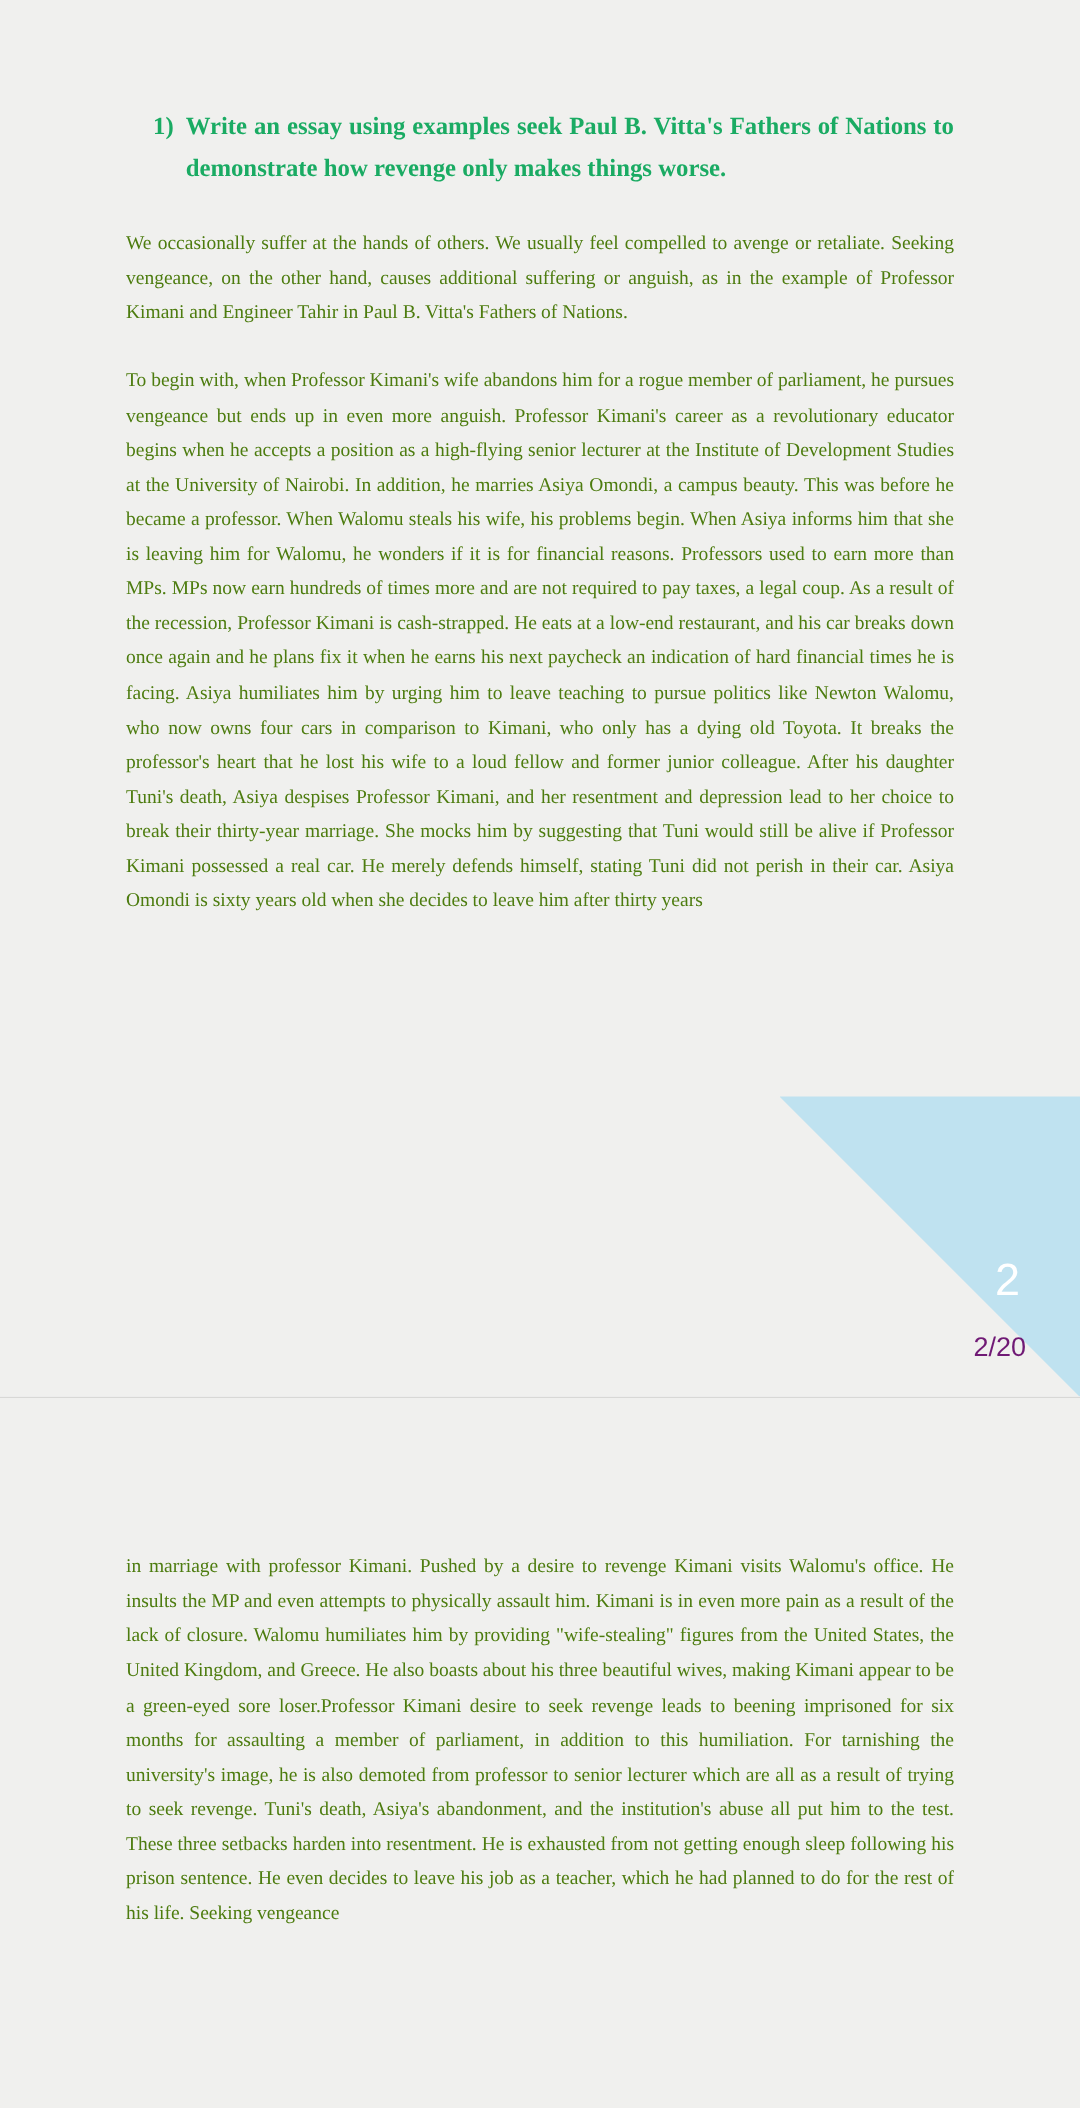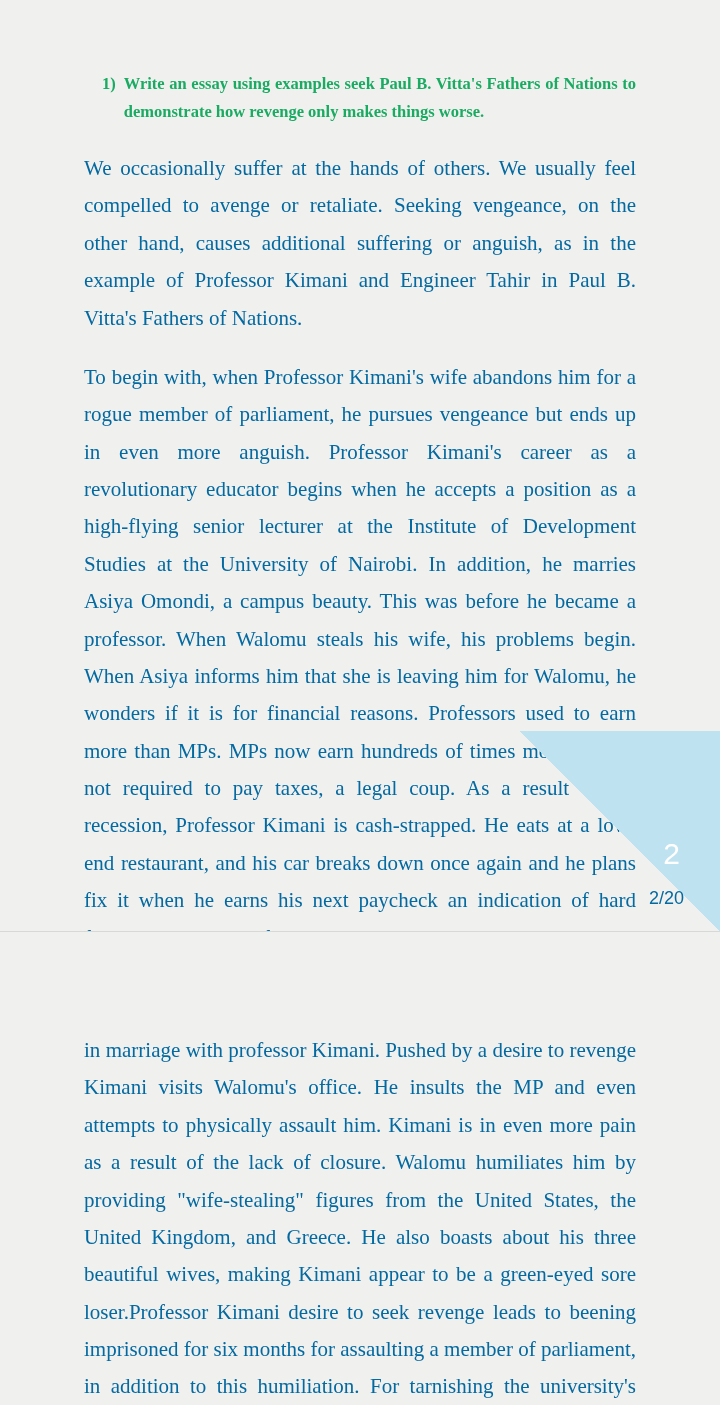--- a/index.html
+++ b/index.html
@@ -46,25 +46,25 @@
     margin: 0 0 24px 18px;
     text-align: justify;
   }
   .question .q-num {
     flex: 0 0 auto;
   }
   .question .q-text {
     flex: 1 1 auto;
   }
   p.body-par {
-    font-size: 21px;
+    font-size: 13px;
     line-height: 1.78;
     text-align: justify;
     margin: 0 0 22px 0;
-    color: #0369a1;
+    color: #4d7c0f;
     hyphens: none;
   }
   p.body-par:last-child {
     margin-bottom: 0;
   }
   .corner-wedge {
     position: absolute;
     right: 0;
     bottom: 0;
     width: 200px;
@@ -79,21 +79,21 @@
     font-size: 30px;
     color: #ffffff;
     font-family: "Liberation Sans", sans-serif;
     font-weight: normal;
   }
   .page-num-small {
     position: absolute;
     right: 36px;
     bottom: 22px;
     font-size: 18px;
-    color: #0369a1;
+    color: #701a75;
     font-family: "Liberation Sans", sans-serif;
   }
 </style>
 </head>
 <body>
 
 <div class="page page-1">
   <div class="question">
     <span class="q-num">1)</span>
     <span class="q-text">Write an essay using examples seek Paul B. Vitta's Fathers of Nations to demonstrate how revenge only makes things worse.</span>

